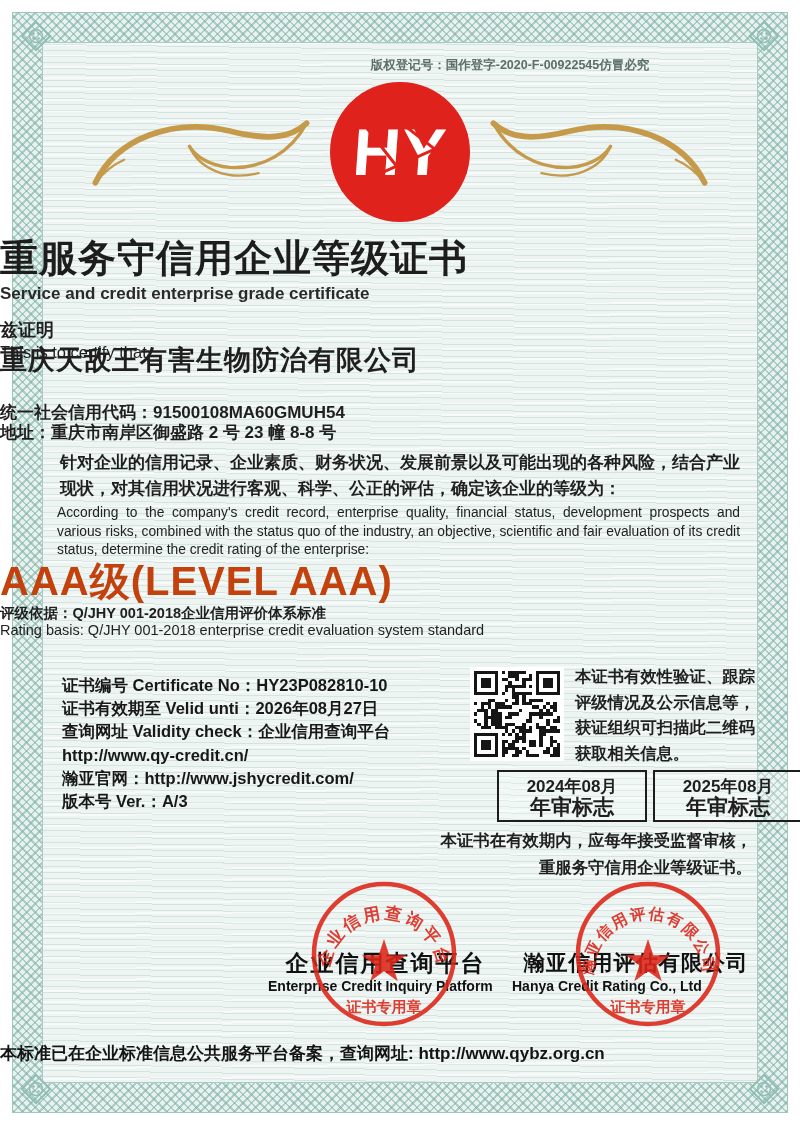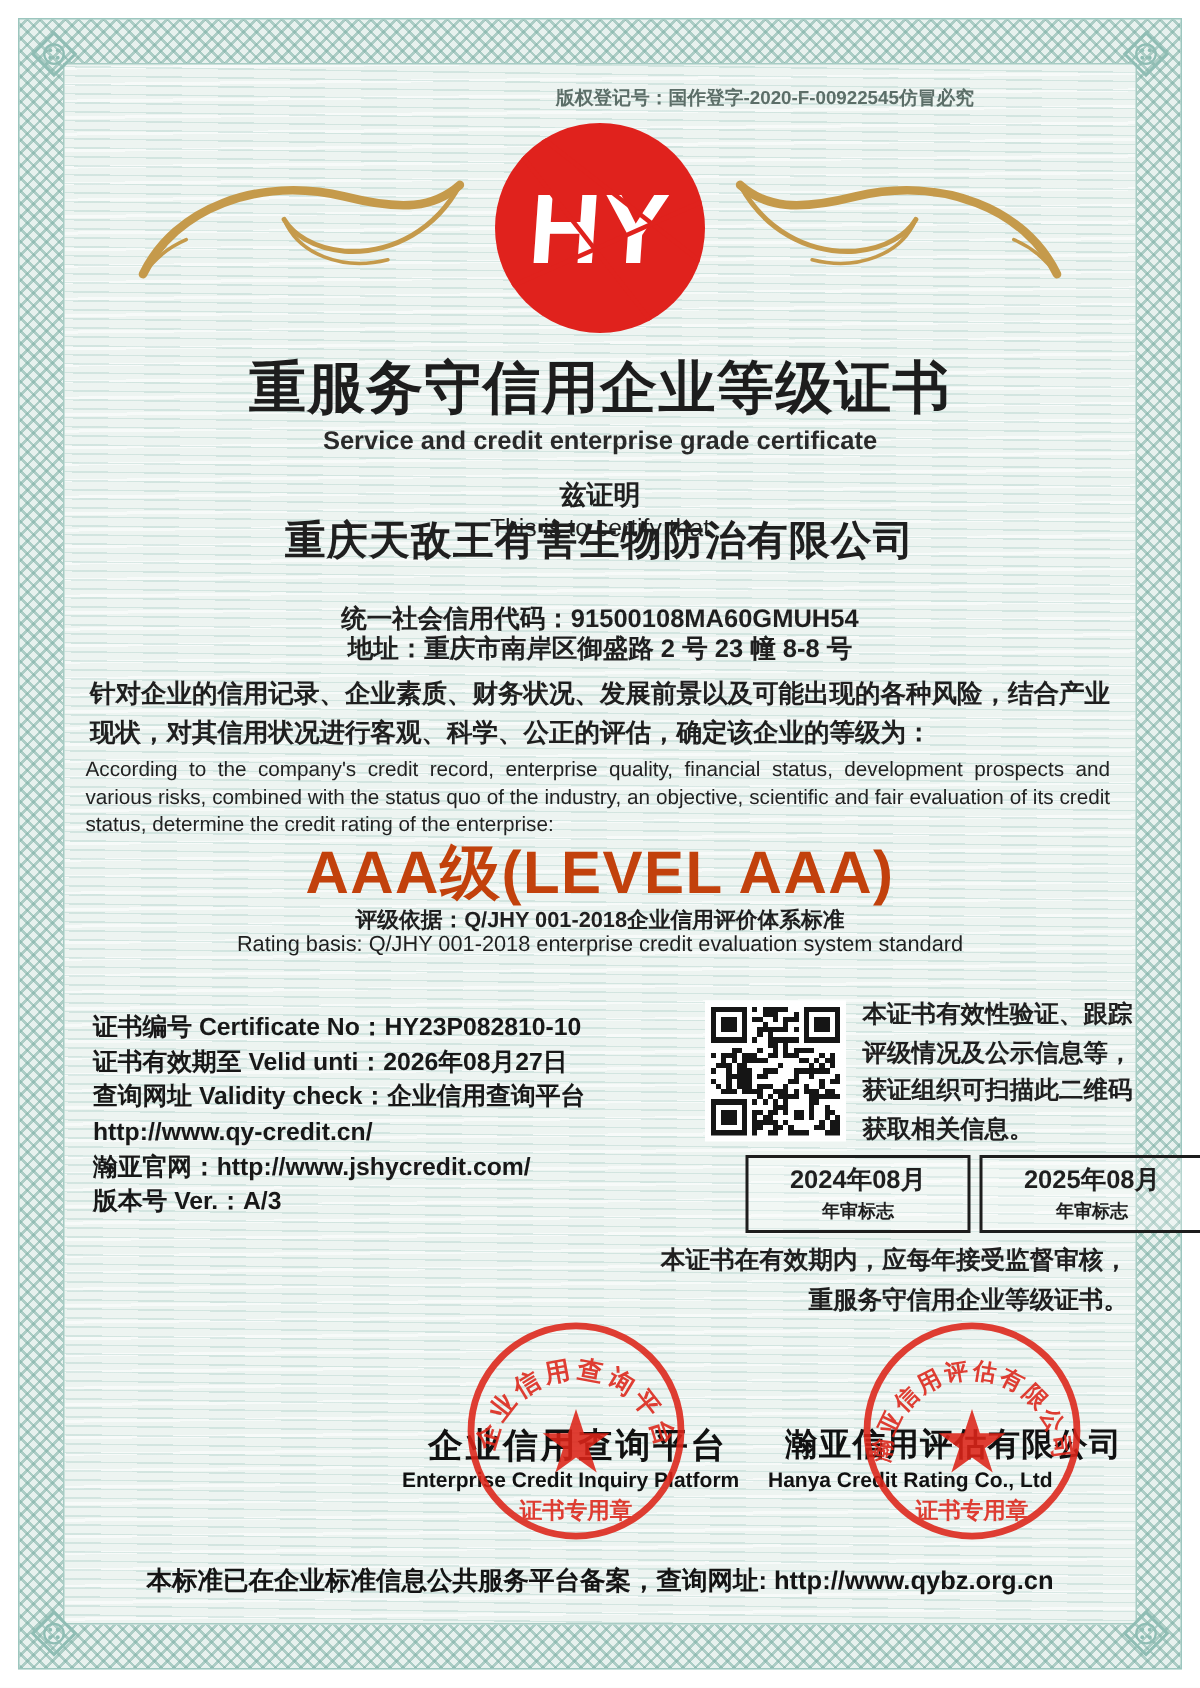--- a/index.html
+++ b/index.html
@@ -23,21 +23,21 @@
     background-image:
       repeating-linear-gradient(0.8deg, transparent 0 5px, rgba(148,193,184,.30) 5px 6px),
       repeating-linear-gradient(-0.6deg, transparent 0 9px, rgba(255,255,255,.55) 9px 11px);
   }
   .corner{position:absolute;width:46px;height:46px;}
   .corner.tl{top:13px;left:13px;} .corner.tr{top:13px;right:13px;}
   .corner.bl{bottom:13px;left:13px;} .corner.br{bottom:13px;right:13px;}
 
   
   .abs{position:absolute;}
-  .ctr{left:0;right:0;text-align:center;}
+  .ctr{left:0;right:0;text-align:left;}
   .copyright{top:57px;left:260px;right:40px;text-align:center;font-size:12.5px;font-weight:bold;color:#5c6e68;}
 
   .flourish{top:106px;width:228px;height:96px;}
   .flourish.left{left:86px;}
   .flourish.right{left:486px;transform:scaleX(-1);}
 
   .logo{top:82px;left:330px;width:140px;height:140px;border-radius:50%;background:#e0221d;
         display:flex;align-items:center;justify-content:center;overflow:hidden;}
   .logo-text{font-size:66px;font-weight:bold;color:#ffffff;letter-spacing:1px;transform:skewX(-4deg);line-height:1;}
   .crack{position:absolute;background:#e0221d;height:3px;width:150%;left:-20%;}
@@ -63,21 +63,21 @@
   .details{top:674px;left:62px;width:390px;font-size:16.5px;font-weight:600;line-height:23.2px;color:#181818;}
 
   .qr-box{top:667px;left:470px;width:94px;height:94px;background:#ffffff;padding:0;}
   .qr-box svg{position:absolute;inset:4px;width:86px;height:86px;}
   .qr-note{top:664px;left:575px;width:180px;font-size:16.3px;font-weight:600;line-height:25.6px;text-align:justify;}
 
   .annual-row{top:770px;left:449px;display:flex;gap:6px;padding-left:48px;}
   .annual-box{width:146px;height:48px;border:2.5px solid #1d1d1d;background:rgba(255,255,255,.25);
               display:flex;flex-direction:column;align-items:center;justify-content:center;}
   .annual-month{font-size:17px;font-weight:bold;line-height:21px;}
-  .annual-label{font-size:12px;font-weight:bold;line-height:20px;}
+  .annual-label{font-size:21px;font-weight:bold;line-height:20px;}
 
   .supervision{top:827px;left:436px;width:316px;text-align:right;font-size:16.4px;font-weight:600;line-height:27px;}
 
   
   .stamp-unit{position:absolute;top:868px;height:175px;}
   .stamp-unit.s0{left:268px;width:235px;}
   .stamp-unit.s1{left:512px;width:248px;}
   .stamp-svg{position:absolute;top:10px;width:152px;height:152px;opacity:.88;pointer-events:none;}
   .s0 .stamp-svg{left:40px;} .s1 .stamp-svg{left:60px;}
   .org-cn{position:absolute;top:80px;left:0;right:0;text-align:center;font-weight:bold;color:#111;}

